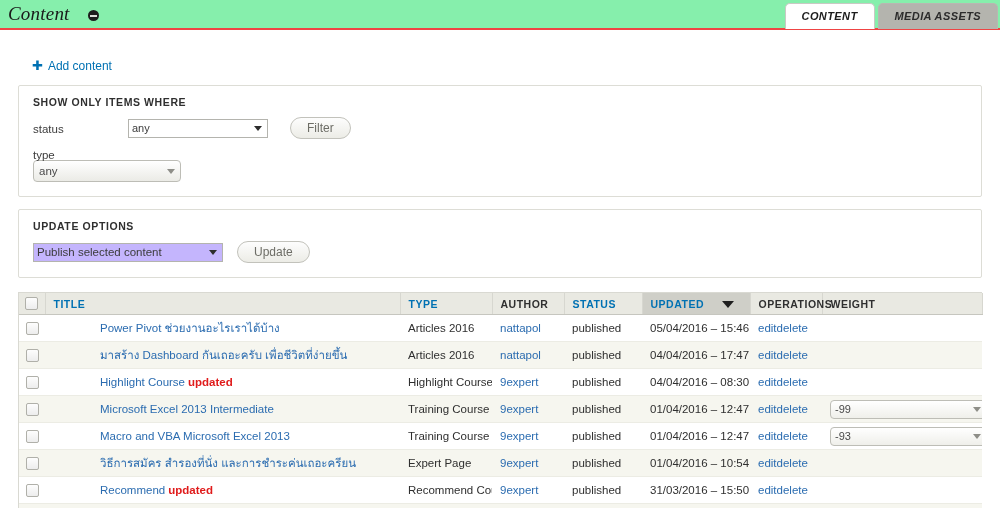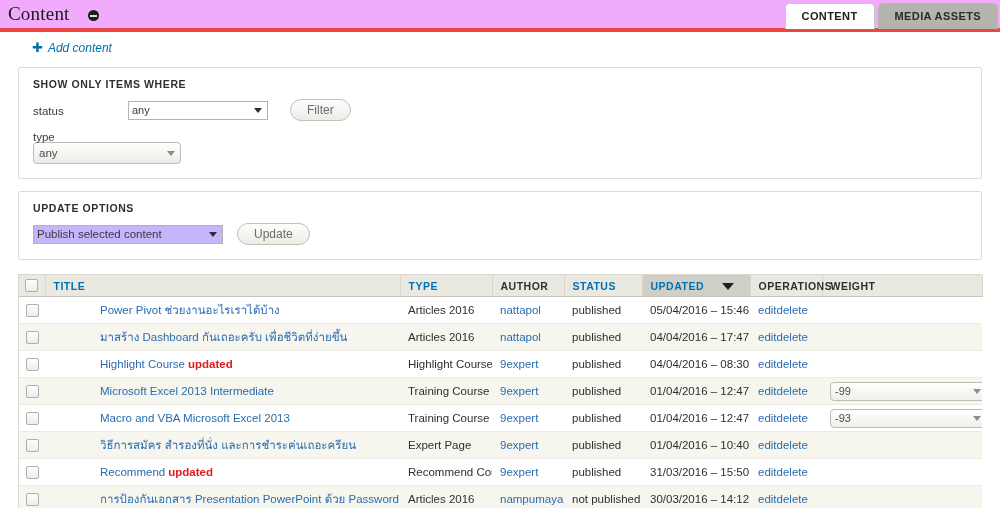--- a/index.html
+++ b/index.html
@@ -8,22 +8,23 @@
     background:#ffffff;
     font-family:"Liberation Sans","DejaVu Sans",sans-serif;
     font-size:12px;color:#333333;
     -webkit-font-smoothing:antialiased;
   }
 
   
   .topbar{
     position:relative;
     height:28px;
-    background:#f0abfc;
-    border-bottom:4px solid #ef4444;
+    background:#86efac;
+    border-bottom:2px solid #ef4444;
+    font-style:italic;
   }
   .page-title{
     position:absolute;left:8px;top:3px;
     font-family:"Liberation Serif","DejaVu Serif",serif;
     font-size:19px;color:#1a1a1a;font-weight:400;
     letter-spacing:.2px;
   }
   .collapse-icon{
     position:absolute;left:88px;top:10px;
     width:11px;height:11px;border-radius:50%;
@@ -49,21 +50,21 @@
     background:#b4b4ae;
     cursor:pointer;
   }
   .tab.active{
     background:#ffffff;
     color:#1c1c1c;
     border-color:#c9c9c4;
   }
 
   
-  .addwrap{padding:8px 0 0 32px;font-style:italic;}
+  .addwrap{padding:28px 0 0 32px;}
   .add-link{
     color:#0071b3;font-size:12px;text-decoration:none;cursor:pointer;
     font-weight:500;
   }
   .plus{
     color:#0071b3;font-weight:bold;font-size:13px;margin-right:5px;
   }
 
   
   .panel{
@@ -367,21 +368,21 @@
               <span class="arrow-grey"></span>
             </div>
           </td>
         </tr>
         <tr class="even">
           <td class="cbcol"><span class="cb"></span></td>
           <td><a class="title-link">วิธีการสมัคร สำรองที่นั่ง และการชำระค่นเถอะครียน</a></td>
           <td><span class="type-txt">Expert Page</span></td>
           <td><a class="author-link">9expert</a></td>
           <td><span class="status-txt">published</span></td>
-          <td><span class="updated-txt">01/04/2016 – 10:40</span></td>
+          <td><span class="updated-txt">01/04/2016 – 10:54</span></td>
           <td><a class="op-link">edit</a><a class="op-link">delete</a></td>
           <td></td>
         </tr>
         <tr class="odd">
           <td class="cbcol"><span class="cb"></span></td>
           <td><a class="title-link">Recommend</a><span class="mark-updated">updated</span></td>
           <td><span class="type-txt">Recommend Course</span></td>
           <td><a class="author-link">9expert</a></td>
           <td><span class="status-txt">published</span></td>
           <td><span class="updated-txt">31/03/2016 – 15:50</span></td>

